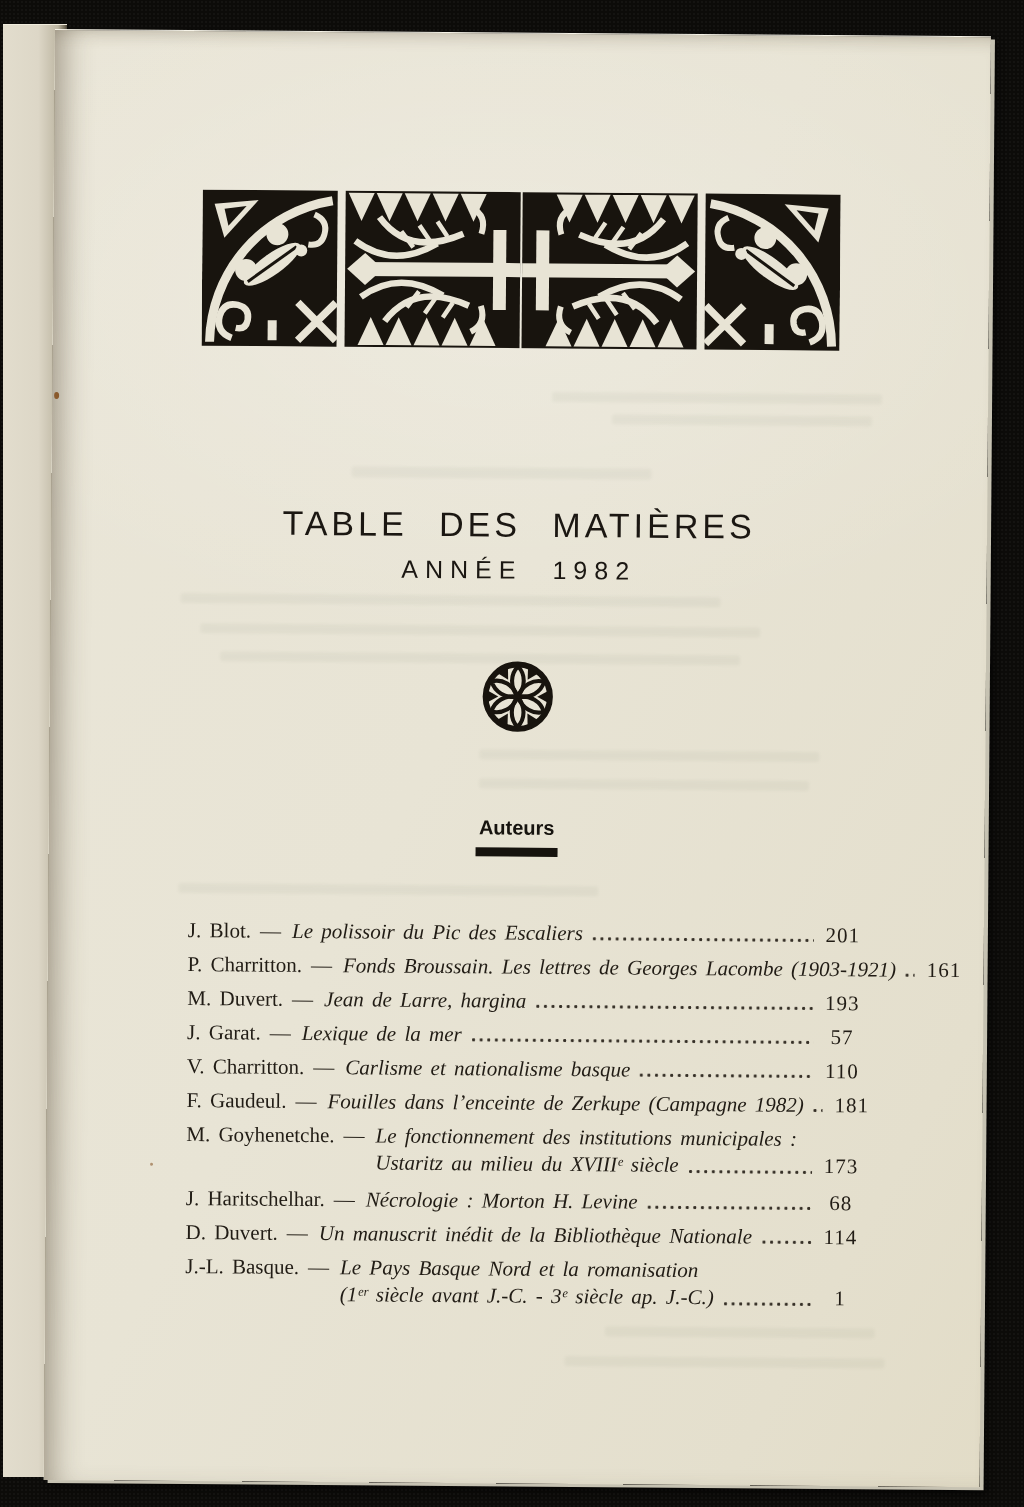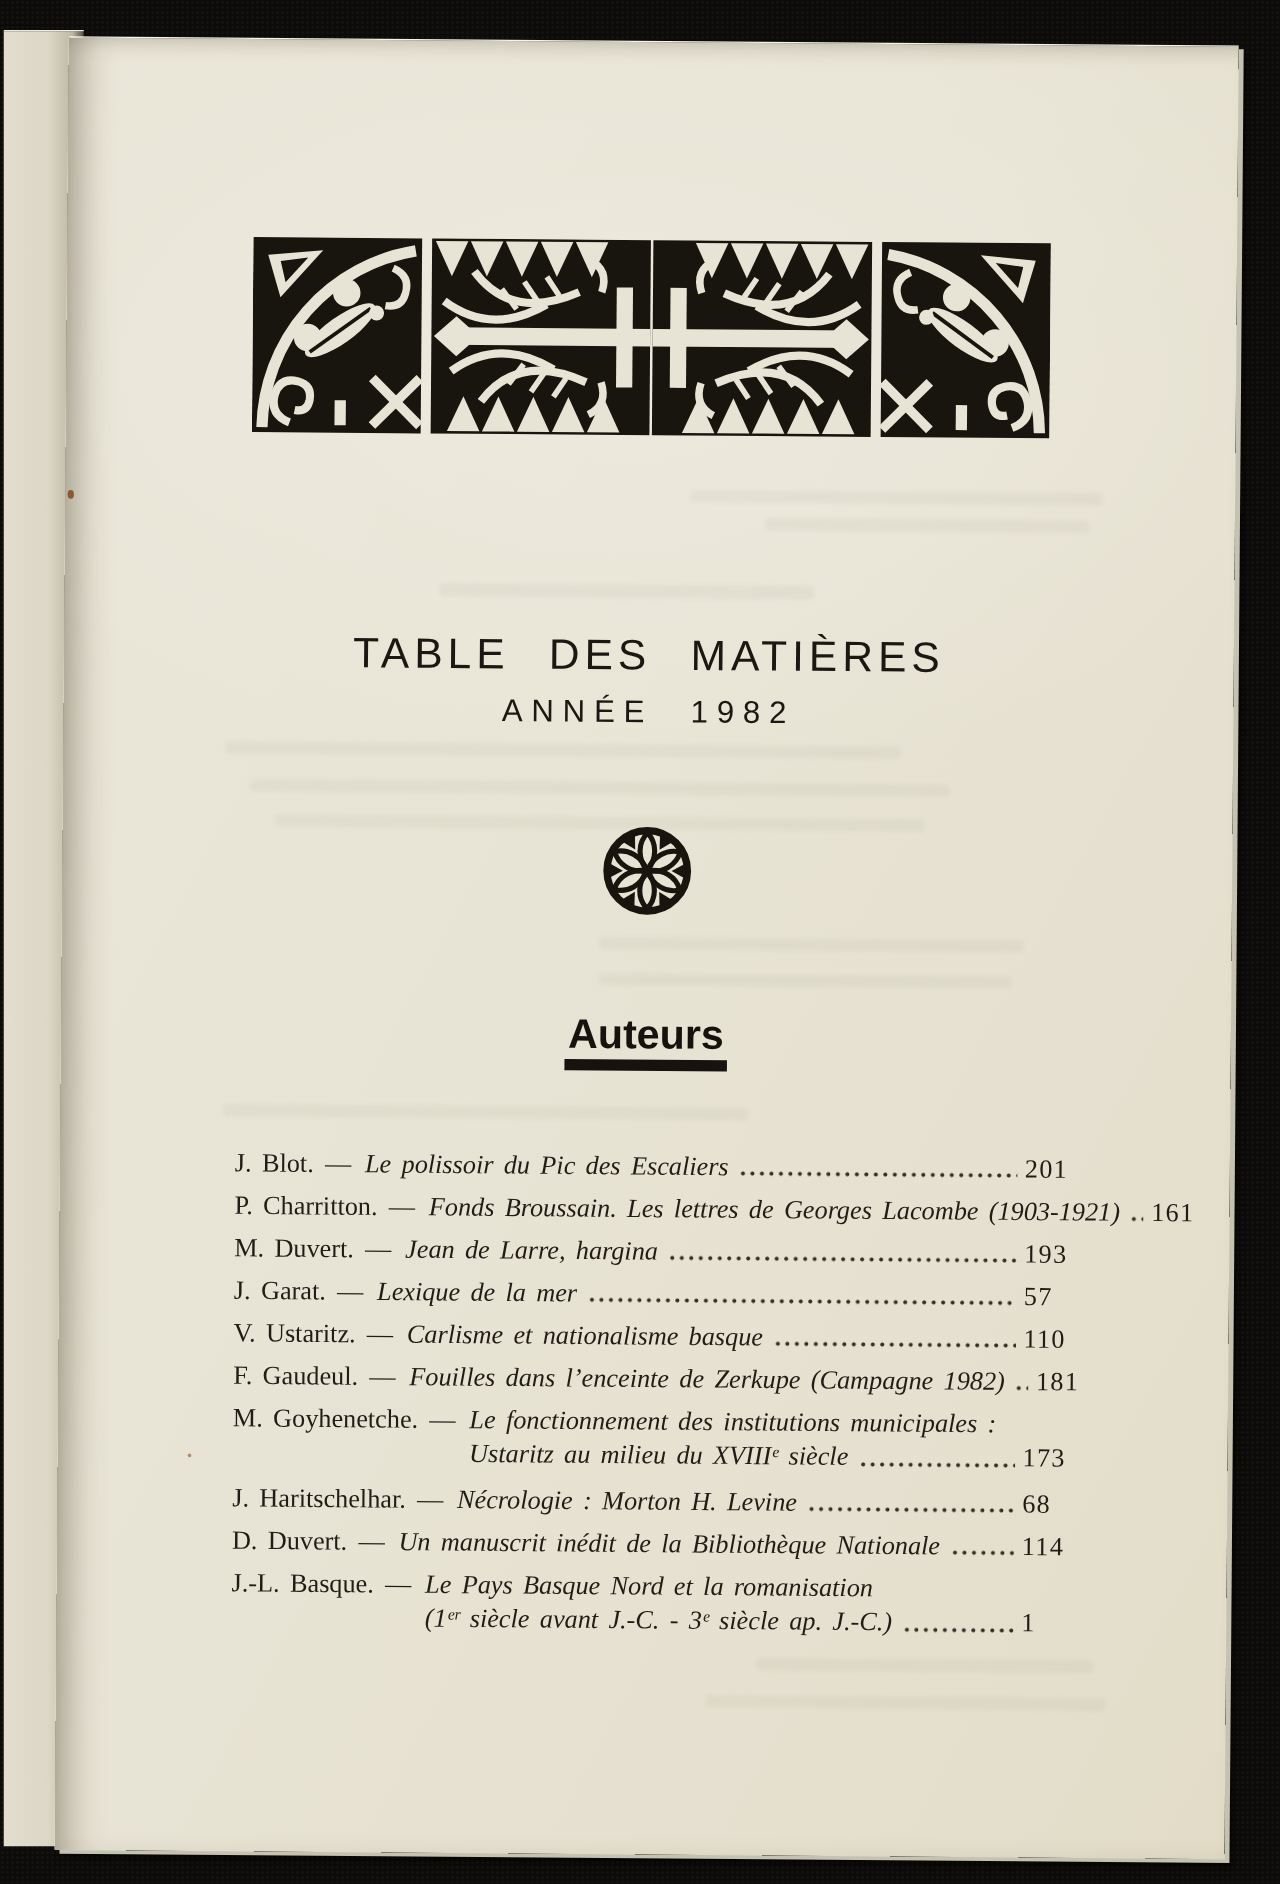--- a/index.html
+++ b/index.html
@@ -50,40 +50,40 @@
     position:absolute;top:521px;left:0;width:100%;text-align:center;
     font-family:"Liberation Sans","DejaVu Sans",sans-serif;
     font-size:25px;line-height:30px;letter-spacing:7px;word-spacing:16px;
     color:#1b1712;
   }
   .rosette{position:absolute;top:624px;left:50%;transform:translateX(-50%);line-height:0;}
   .auteurs-wrap{position:absolute;top:779px;left:0;width:100%;text-align:center;}
   .auteurs{
     display:inline-block;
     font-family:"Liberation Sans","DejaVu Sans",sans-serif;
-    font-weight:bold;font-size:33px;line-height:30px;color:#16130e;
+    font-weight:bold;font-size:20px;line-height:30px;color:#16130e;
     padding:0 3px 5px 3px;
     border-bottom:9px solid #16130e;
   }
 
   .toc{position:absolute;top:886px;left:140px;width:678px;color:#211c15;}
   .entry{display:flex;align-items:baseline;font-size:21px;line-height:26px;margin-bottom:8px;word-spacing:3px;}
   .entry.two{margin-bottom:10px;line-height:27px;}
   .author{white-space:pre;}
   .dash{margin:0 11px 0 9px;}
   .title{font-style:italic;white-space:nowrap;}
   .tcol{flex:1;display:flex;flex-direction:column;}
   .trow{display:flex;align-items:baseline;}
   .leader{
     flex:1 1 auto;min-width:10px;height:7px;align-self:flex-end;
     margin:0 6px 4px 9px;
     background-image:radial-gradient(circle at 2.5px 3.5px, rgba(38,32,24,.92) 1.25px, rgba(38,32,24,0) 1.9px);
     background-size:7.6px 7px;background-repeat:repeat-x;
   }
-  .pagenum{min-width:46px;text-align:left;letter-spacing:1px;}
+  .pagenum{min-width:46px;text-align:center;letter-spacing:1px;}
 </style>
 </head>
 <body>
 
 <div class="backdrop"></div>
 <div class="left-page"></div>
 
 <div class="page">
 
   <div class="ghost" style="top:358px;left:500px;width:330px;height:10px;"></div>
@@ -215,21 +215,21 @@
 
     <div class="entry">
       <span class="author">J. Garat.</span>
         <span class="dash">—</span>
         <span class="title">Lexique de la mer</span>
       <span class="leader"></span>
       <span class="pagenum">57</span>
     </div>
 
     <div class="entry">
-      <span class="author">V. Ustaritz.</span>
+      <span class="author">V. Charritton.</span>
         <span class="dash">—</span>
         <span class="title">Carlisme et nationalisme basque</span>
       <span class="leader"></span>
       <span class="pagenum">110</span>
     </div>
 
     <div class="entry">
       <span class="author">F. Gaudeul.</span>
         <span class="dash">—</span>
         <span class="title">Fouilles dans l’enceinte de Zerkupe (Campagne 1982)</span>

